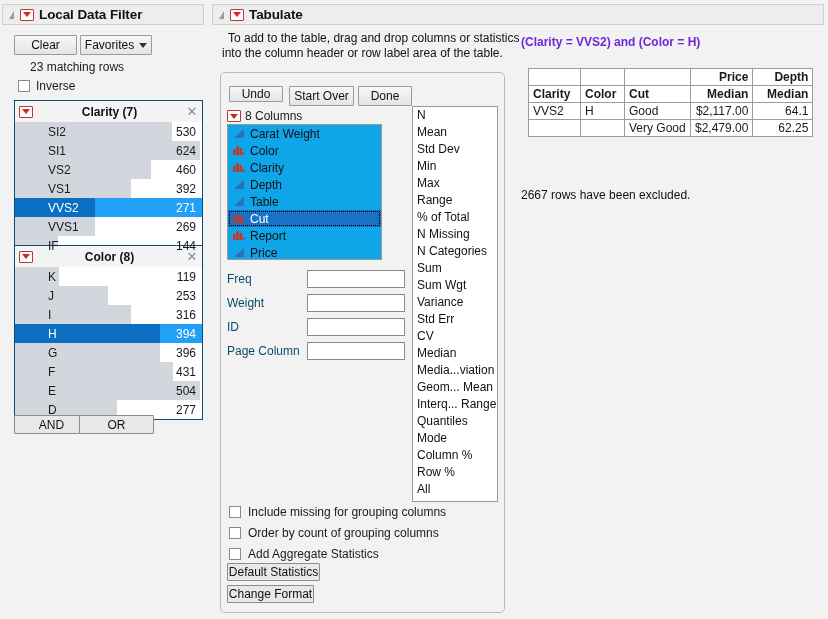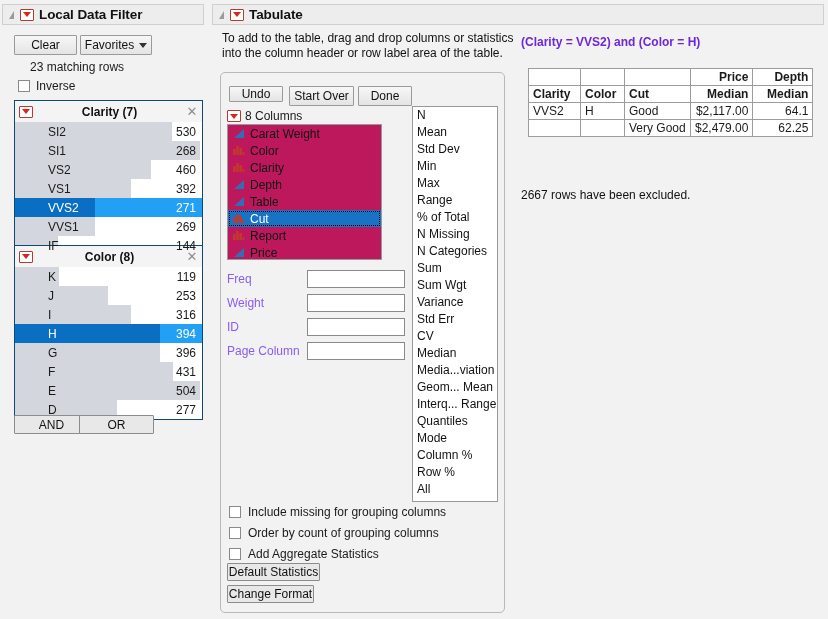--- a/index.html
+++ b/index.html
@@ -116,39 +116,39 @@
   .note{font-size:12px;color:#111;line-height:15px;}
 
   #tab-panel{
     left:220px;top:72px;width:285px;height:541px;
     border:1px solid #b9b9b9;border-radius:5px;background:#f2f2f2;
     box-sizing:border-box;
   }
 
   .collist{
     position:absolute;
-    border:1px solid #999;background:#be185d;
+    border:1px solid #999;background:#0ea5e9;
     box-sizing:border-box;overflow:hidden;text-align:right;
   }
   .col-item{
     height:17px;display:flex;align-items:center;gap:5px;
     padding-left:4px;font-size:12px;color:#111;
   }
   .col-item.sel{background:#1a72c4;color:#fff;outline:1px dotted #000;outline-offset:-2px;}
   .ico{width:13px;height:11px;flex:none;position:relative;}
   .ico.cont svg,.ico.nom svg{display:block;}
 
   .statlist{
     position:absolute;left:412px;top:106px;width:86px;height:396px;
     border:1px solid #999;background:#fff;box-sizing:border-box;overflow:hidden;
   }
   .stat-item{height:17px;line-height:17px;padding-left:4px;font-size:12px;color:#111;}
 
   .fieldrow{position:absolute;display:flex;align-items:center;height:18px;}
-  .fieldlabel{font-size:12px;color:#8b5cf6;}
+  .fieldlabel{font-size:12px;color:#0c4a6e;}
   .fieldbox{
     border:1px solid #8a8a8a;background:#fff;height:18px;box-sizing:border-box;
   }
 
   .optrow{position:absolute;display:flex;align-items:center;gap:7px;font-size:12px;}
 
   
   #expr{left:521px;top:35px;font-weight:bold;font-size:12px;color:#6d28d9;}
   #rtable{
     position:absolute;left:528px;top:68px;
@@ -208,21 +208,21 @@
     </div>
     <div class="fl-rows">
         <div class="fl-row">
           <div class="fl-bar" style="width: 157px;"></div>
           <span class="fl-name">SI2</span>
           <span class="fl-count">530</span>
         </div>
         <div class="fl-row">
           <div class="fl-bar" style="width: 185px;"></div>
           <span class="fl-name">SI1</span>
-          <span class="fl-count">268</span>
+          <span class="fl-count">624</span>
         </div>
         <div class="fl-row">
           <div class="fl-bar" style="width: 136px;"></div>
           <span class="fl-name">VS2</span>
           <span class="fl-count">460</span>
         </div>
         <div class="fl-row">
           <div class="fl-bar" style="width: 116px;"></div>
           <span class="fl-name">VS1</span>
           <span class="fl-count">392</span>
@@ -302,21 +302,21 @@
 </div>
 
 <div class="abs outline-head" style="left:212px;top:4px;width:612px;">
   <span class="tri-open"></span>
   <span class="redbtn">
       <i></i>
     </span>
   <span class="outline-title">Tabulate</span>
 </div>
 
-<div class="abs note" style="left:222px;top:31px;width:300px;">To add to the table, drag and drop columns or statistics</div>
+<div class="abs note" style="left:228px;top:31px;width:300px;">To add to the table, drag and drop columns or statistics</div>
 <div class="abs note" style="left:222px;top:46px;width:300px;">into the column header or row label area of the table.</div>
 
 <div class="abs" id="tab-panel"></div>
 
 <div class="abs btn" style="left:229px;top:86px;width:54px;height:16px;">Undo</div>
 <div class="abs btn" style="left:289px;top:86px;width:65px;height:20px;">Start Over</div>
 <div class="abs btn" style="left:358px;top:86px;width:54px;height:20px;">Done</div>
 
 <div class="abs" style="left:227px;top:109px;display:flex;align-items:center;gap:4px;">
   <span class="redbtn">

